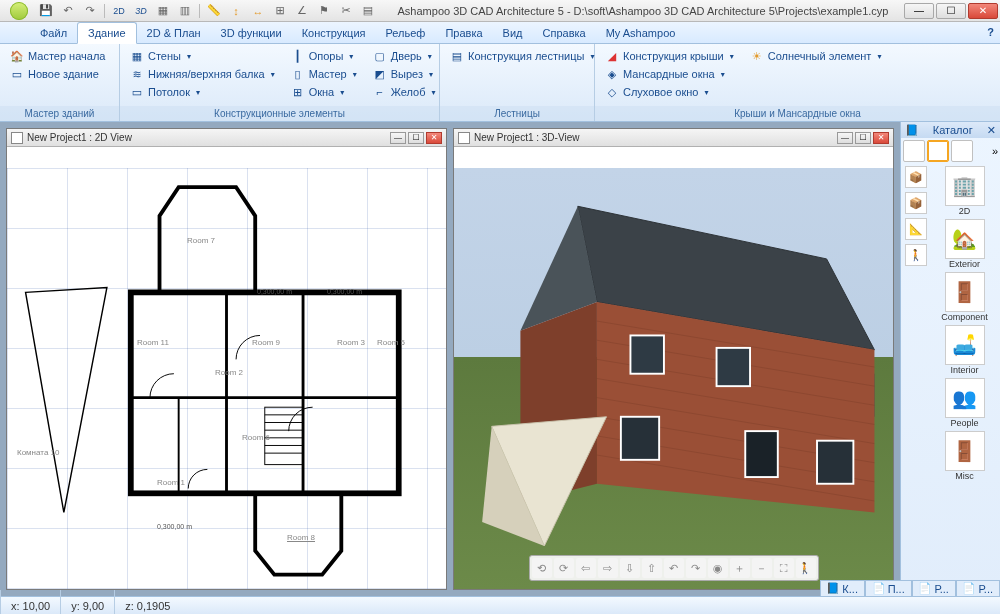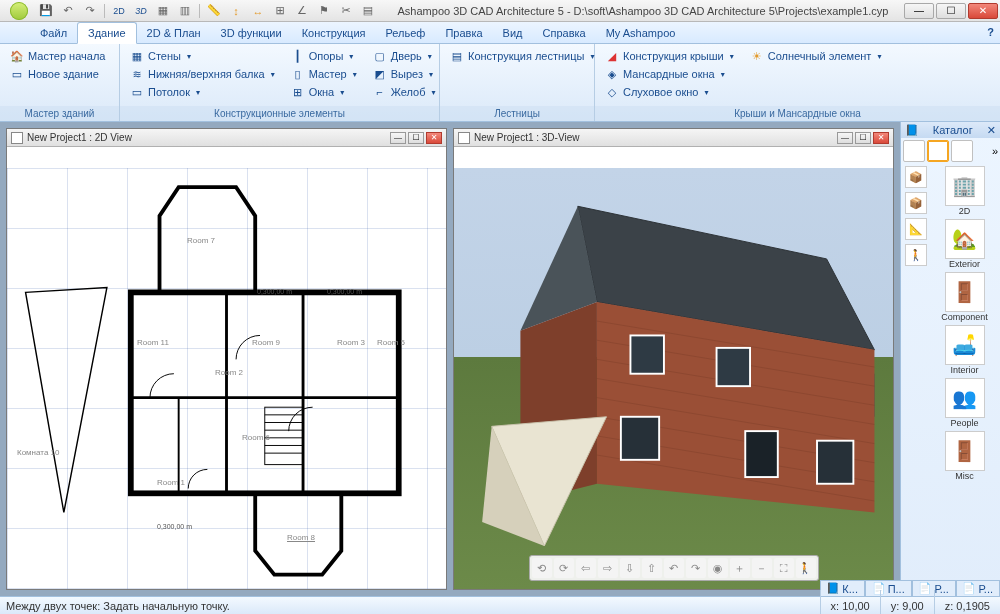--- a/index.html
+++ b/index.html
@@ -415,17 +415,16 @@
       <span>📄</span>
       <span>Р...</span>
     </div>
   <div class="status-tab">
       <span>📄</span>
       <span>Р...</span>
     </div>
 </div>
 
 <div class="status-bar">
-  <div class="status-left">Между двух точек: Задать начальную точку.</div>
   <div class="status-cell">x: 10,00</div>
   <div class="status-cell">y: 9,00</div>
   <div class="status-cell">z: 0,1905</div>
 </div>
 
 </body></html>

